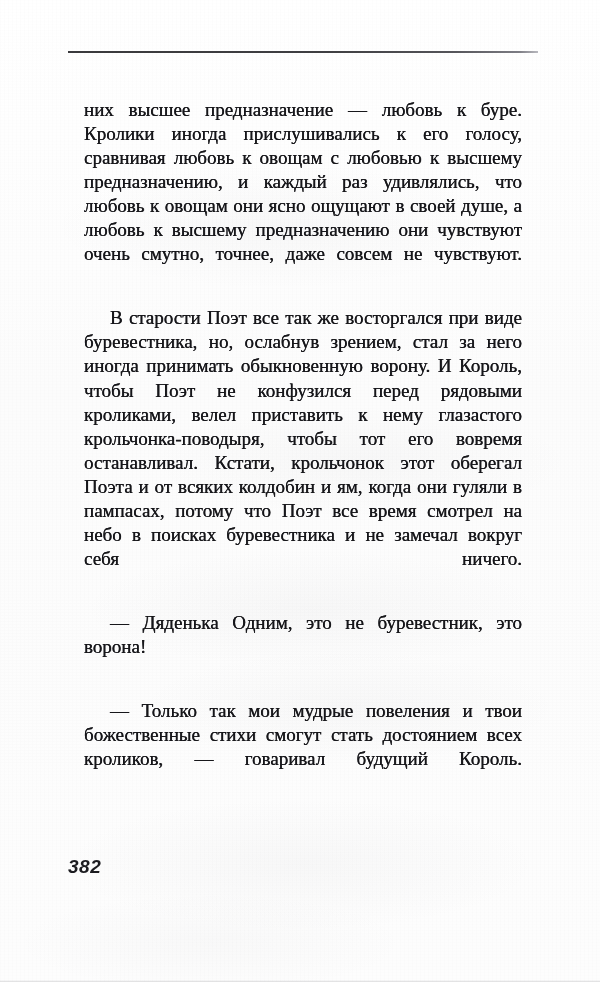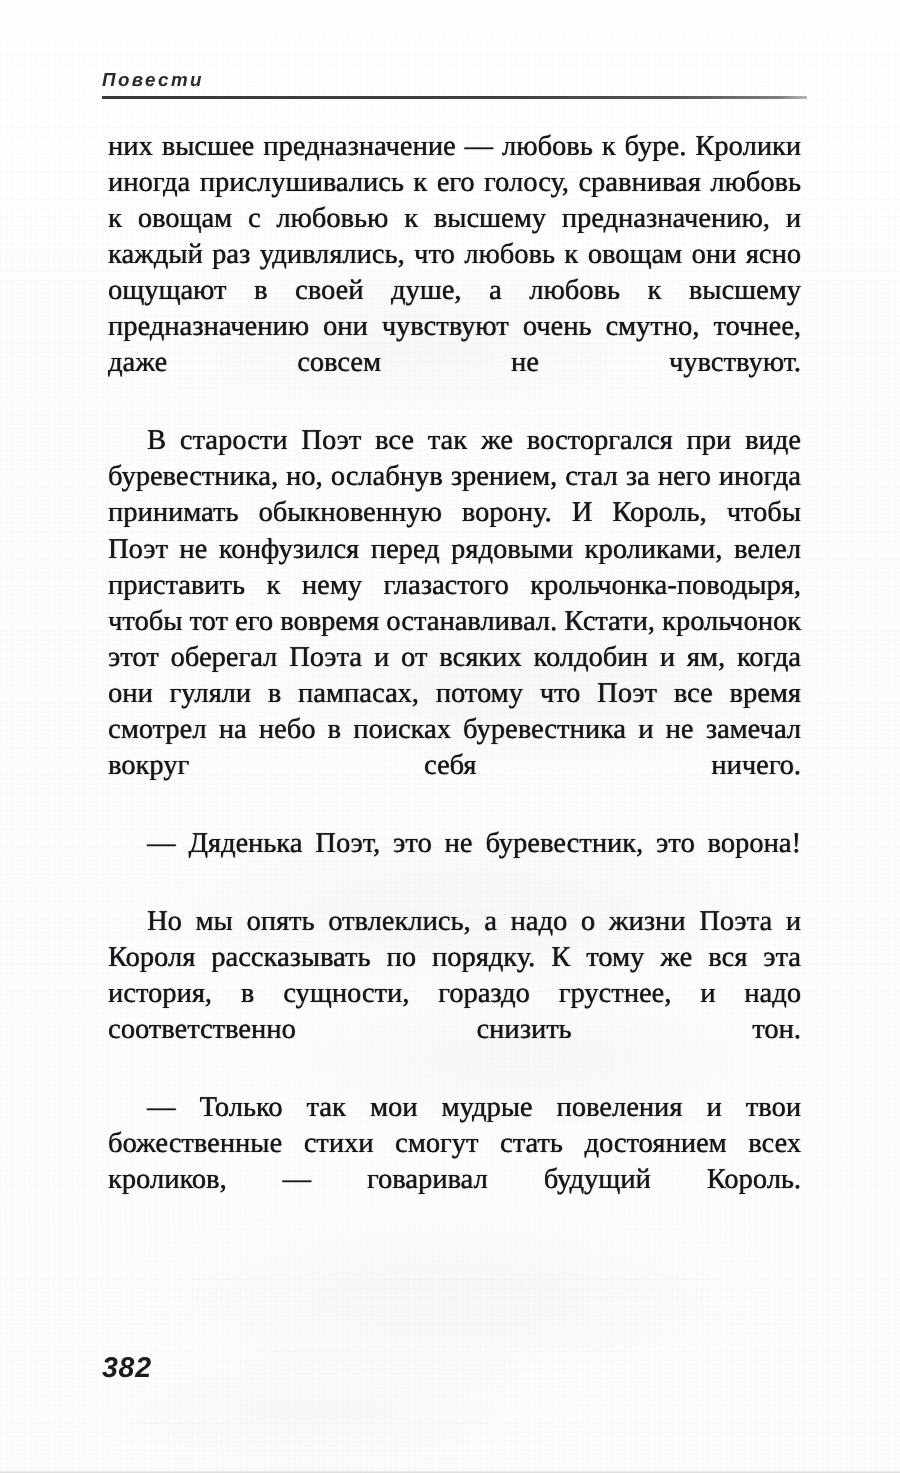--- a/index.html
+++ b/index.html
@@ -91,21 +91,21 @@
     left: 0;
     width: 470px;
     font-size: 19px;
     line-height: 24.05px;
     color: #16161a;
     text-align: justify;
     text-justify: inter-word;
     -webkit-font-smoothing: none;
   }
   .bodytext p {
-    margin: 4px;
+    margin: 16px;
     text-indent: 26px;
     text-align: justify;
     white-space: pre-wrap;
     
     text-shadow:
       0 0 0.45px rgba(20,20,24,0.85),
       0.35px 0 0.5px rgba(30,30,34,0.45);
   }
   .bodytext p.flush {
     text-indent: 0;
@@ -114,47 +114,45 @@
   .bodytext p::after {
     content: "";
     display: inline-block;
     width: 100%;
   }
 
   
   .folio {
     position: absolute;
     left: 0;
-    top: 902px;
+    top: 856px;
     font-family: "Liberation Sans", "DejaVu Sans", sans-serif;
     font-style: italic;
     font-weight: bold;
     font-size: 19px;
     letter-spacing: 0.5px;
     color: #1c1c20;
     text-align: center;
   }
 </style>
 </head>
 <body>
 
 <div class="page-surface"></div>
 
 <div class="page">
 
   <div class="runhead">
-    <span class="runhead-title">Повести</span>
     <div class="runhead-rule"></div>
   </div>
 
   <div class="bodytext">
       <p class="flush">них высшее предназначение — любовь к буре. Кролики иногда прислушивались к его голосу, сравнивая любовь к овощам с любовью к высшему предназначению, и каждый раз удивлялись, что любовь к овощам они ясно ощущают в своей душе, а любовь к высшему предназначению они чувствуют очень смутно, точнее, даже совсем не чувствуют.</p>
       <p>В старости Поэт все так же восторгался при виде буревестника, но, ослабнув зрением, стал за него иногда принимать обыкновенную ворону. И Король, чтобы Поэт не конфузился перед рядовыми кроликами, велел приставить к нему глазастого крольчонка-поводыря, чтобы тот его вовремя останавливал. Кстати, крольчонок этот оберегал Поэта и от всяких колдобин и ям, когда они гуляли в пампасах, потому что Поэт все время смотрел на небо в поисках буревестника и не замечал вокруг себя ничего.</p>
-      <p>— Дяденька Поэт, это не буревестник, это ворона!</p>
-      <p>Но мы опять отвлеклись, а надо о жизни Поэта и Короля рассказывать по порядку. К тому же вся эта история, в сущности, гораздо грустнее, и надо соответственно снизить тон.</p>
+      <p>— Дяденька Одним, это не буревестник, это ворона!</p>
       <p>— Только так мои мудрые повеления и твои божественные стихи смогут стать достоянием всех кроликов, — говаривал будущий Король.</p>
     </div>
 
   <div class="folio">382</div>
 
 </div>
 
 <div class="page-bottom-edge"></div>
 
 </body></html>

